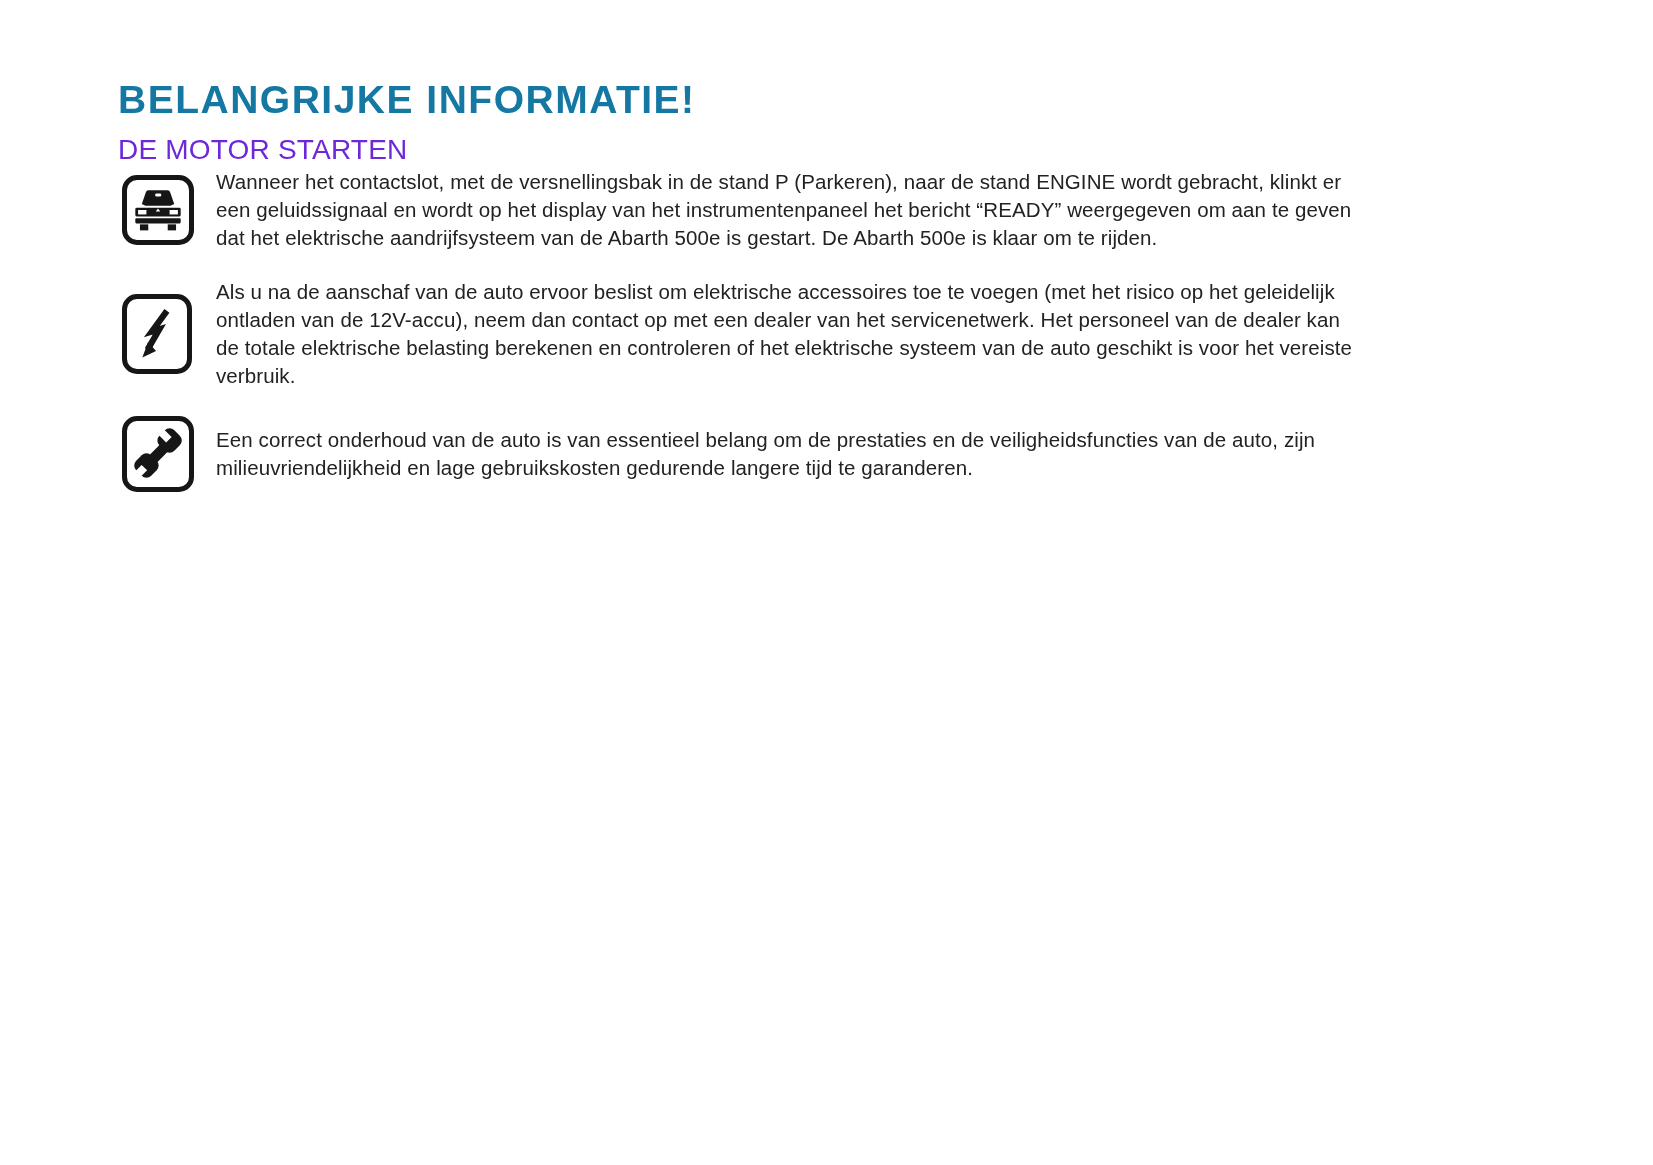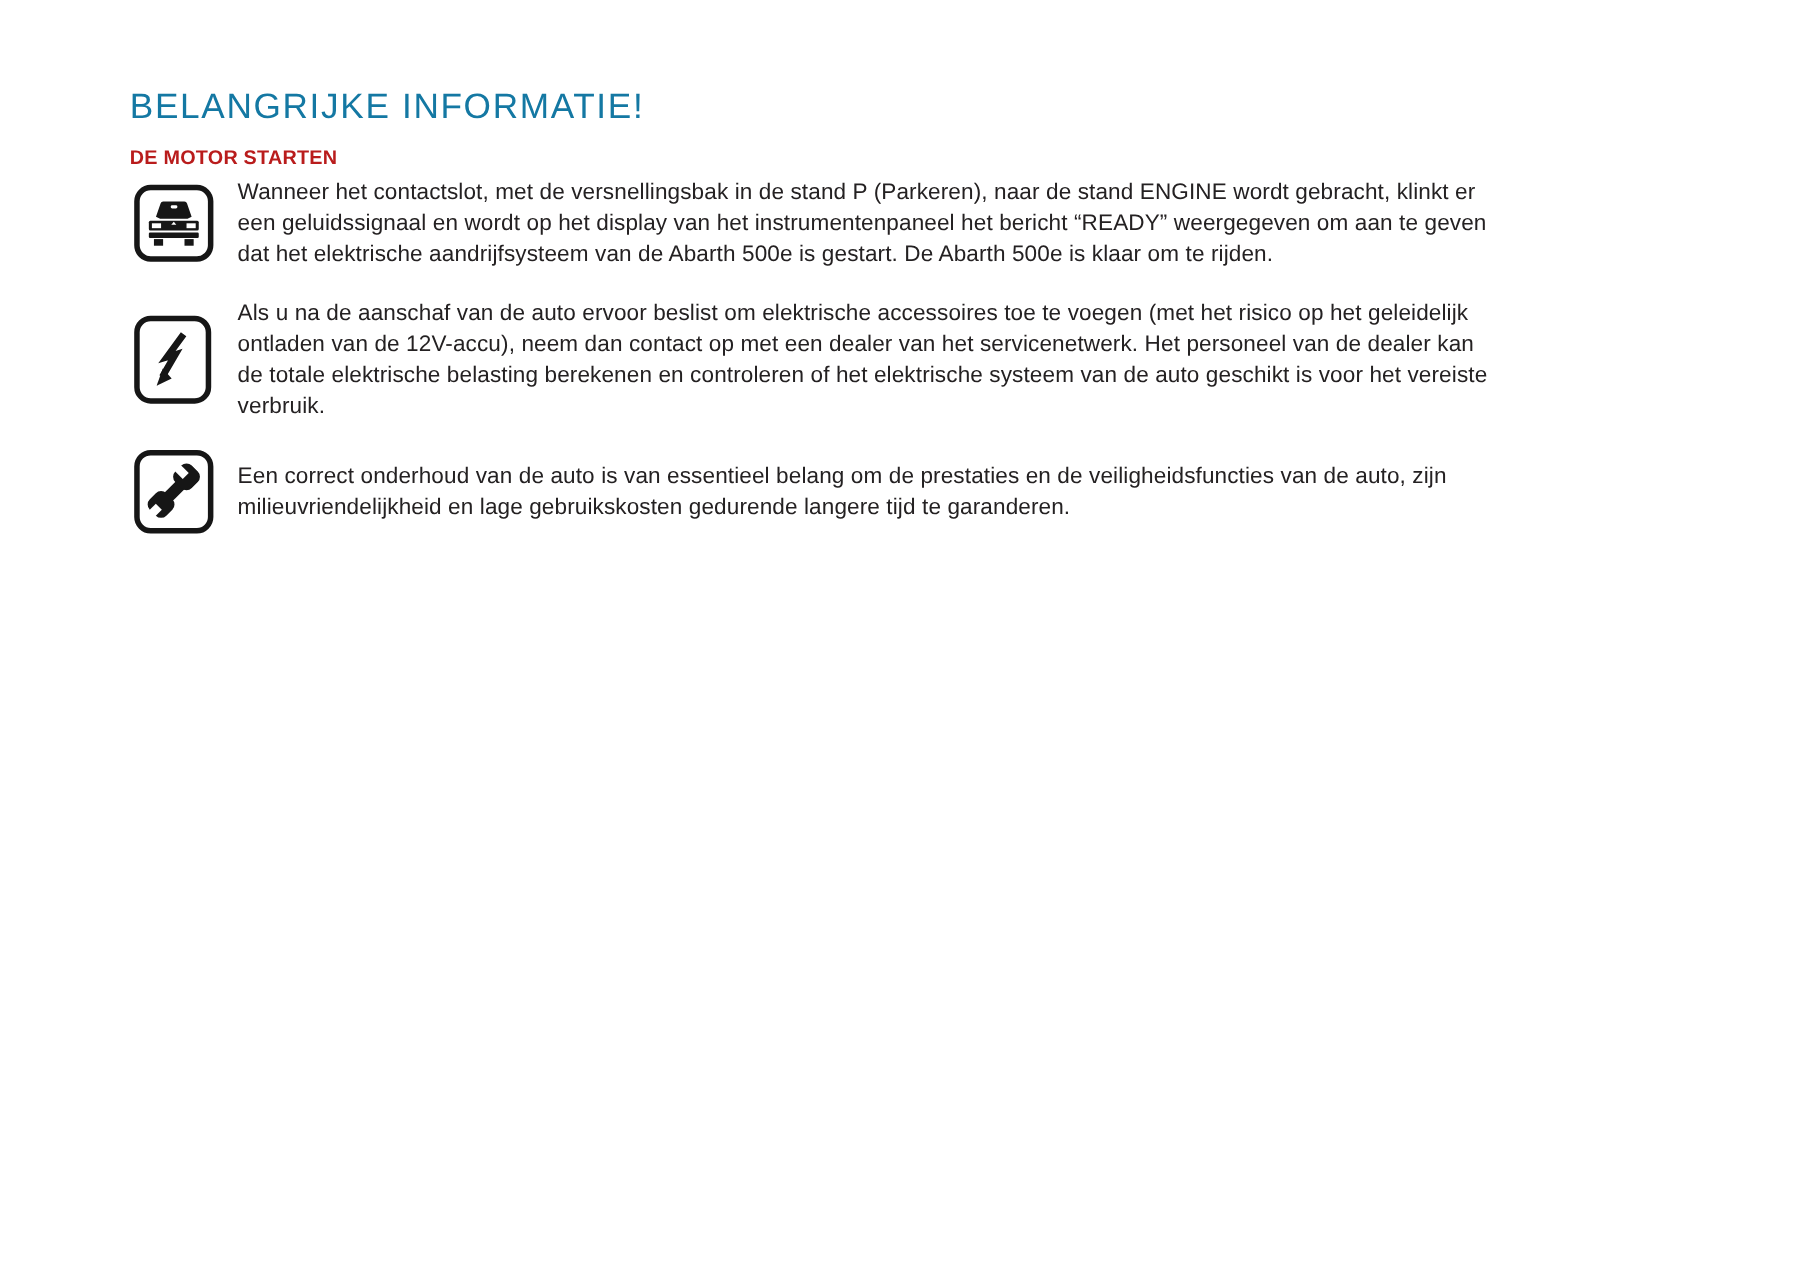--- a/index.html
+++ b/index.html
@@ -6,32 +6,32 @@
   html, body { margin: 0; padding: 0; }
   body {
     width: 1653px; height: 1165px;
     background: #ffffff;
     font-family: "Liberation Sans", "DejaVu Sans", sans-serif;
     overflow: hidden;
   }
   .page { padding: 80px 100px 0 118px; }
   .page-title {
     color: #1478A3;
-    font-size: 32px;
-    font-weight: 400;
+    font-size: 39px;
+    font-weight: 700;
     letter-spacing: 1.5px;
     line-height: 1;
     margin: 0 0 18px 0;
     white-space: nowrap;
   }
   .section { margin-bottom: 26px; }
   .section-heading {
-    color: #b91c1c;
-    font-size: 18px;
-    font-weight: bold;
+    color: #6d28d9;
+    font-size: 28px;
+    font-weight: normal;
     line-height: 26px;
     letter-spacing: 0.2px;
     margin: 0 0 5px 0;
     white-space: nowrap;
   }
   .row { display: flex; align-items: center; justify-content: space-between; }
   .icon-box {
     flex: 0 0 auto;
     margin-left: 4px;
     border: 5px solid #161616;

